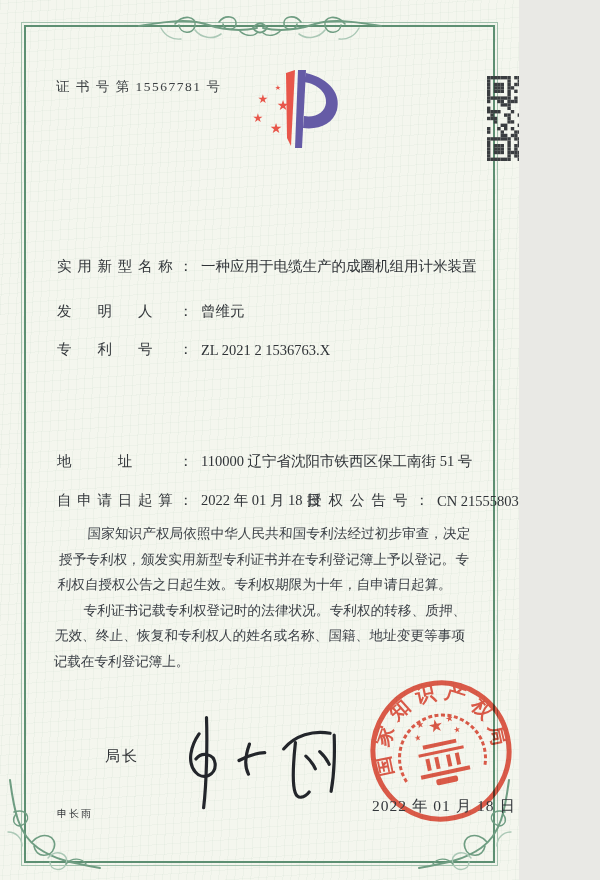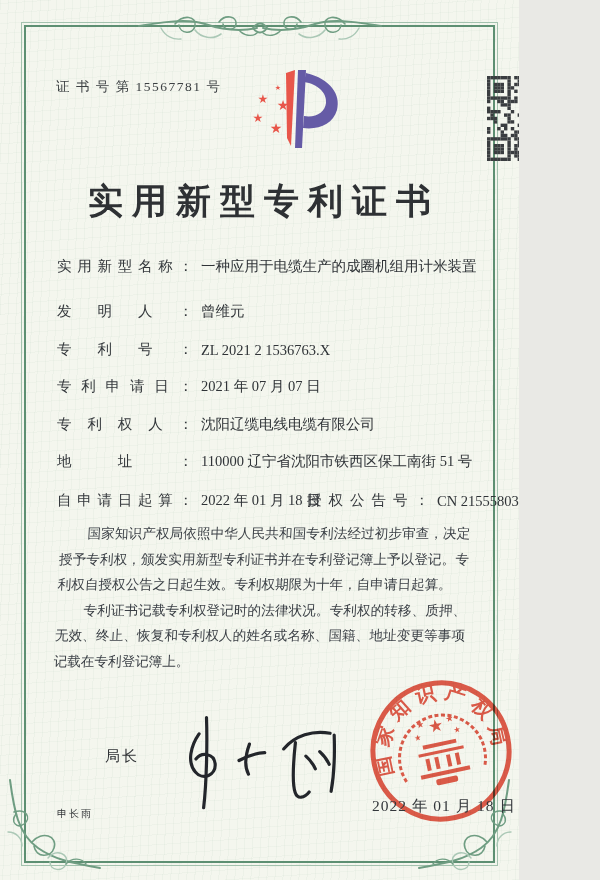--- a/index.html
+++ b/index.html
@@ -440,36 +440,29 @@
         <rect x="30.6" y="81.6" width="3.4" height="3.4"></rect>
         <rect x="37.4" y="81.6" width="3.4" height="3.4"></rect>
         <rect x="44.2" y="81.6" width="3.4" height="3.4"></rect>
         <rect x="51.0" y="81.6" width="3.4" height="3.4"></rect>
         <rect x="57.8" y="81.6" width="3.4" height="3.4"></rect>
         <rect x="71.4" y="81.6" width="3.4" height="3.4"></rect>
         <rect x="74.8" y="81.6" width="3.4" height="3.4"></rect>
         <rect x="78.2" y="81.6" width="3.4" height="3.4"></rect>
       </svg></div>
 
-  <h1 class="title">实用新型专利证书</h1>
 
   <div class="field-row row-1">
     <span class="flabel">发明人：</span><span class="fvalue">曾维元</span>
   </div>
   <div class="field-row row-0">
     <span class="flabel">实用新型名称：</span><span class="fvalue">一种应用于电缆生产的成圈机组用计米装置</span>
   </div>
   <div class="field-row row-2">
     <span class="flabel">专利号：</span><span class="fvalue">ZL 2021 2 1536763.X</span>
-  </div>
-  <div class="field-row row-3">
-    <span class="flabel">专利申请日：</span><span class="fvalue">2021 年 07 月 07 日</span>
-  </div>
-  <div class="field-row row-4">
-    <span class="flabel">专利权人：</span><span class="fvalue">沈阳辽缆电线电缆有限公司</span>
   </div>
   <div class="field-row row-5">
     <span class="flabel">地址：</span><span class="fvalue">110000  辽宁省沈阳市铁西区保工南街 51 号</span>
   </div>
 
   <div class="grant-row">
     <span class="flabel">自申请日起算：</span><span class="fvalue">2022 年 01 月 18 日</span>
     <span class="grant-no">
       <span class="flabel2">授权公告号：</span><span class="fvalue">CN 215558036 U</span>
     </span>

